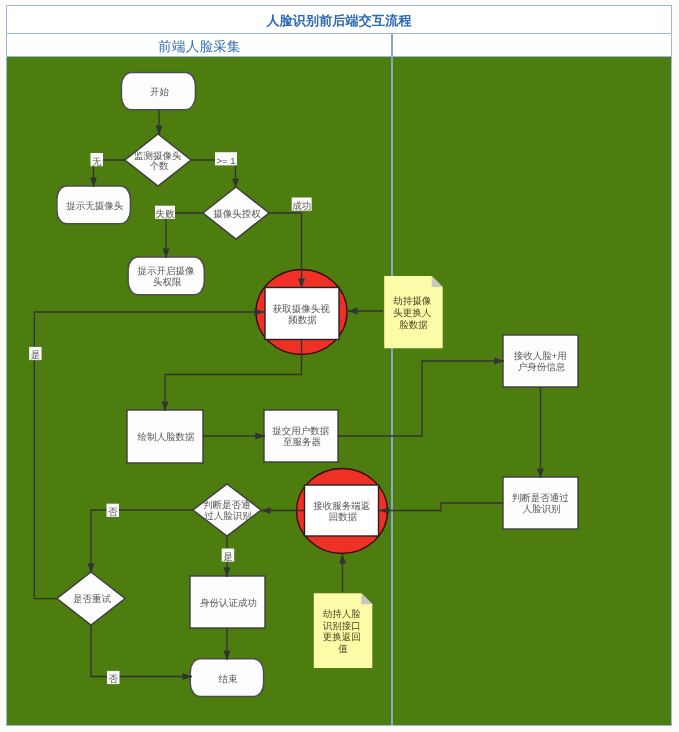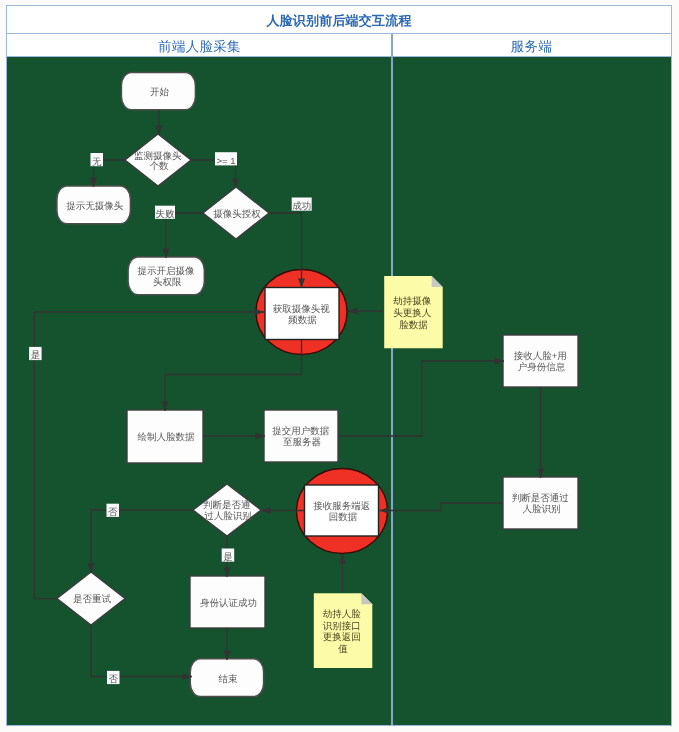--- a/index.html
+++ b/index.html
@@ -1,21 +1,21 @@
 <!DOCTYPE html>
 <html><head>
 <meta charset="utf-8">
 <title>flow</title>
 <style>
   html,body{margin:0;padding:0;}
   text,#titletext,.lanelabel{will-change:opacity;-webkit-font-smoothing:antialiased;}
   body{width:679px;height:732px;overflow:hidden;background:#fcfbfa;
        font-family:"Liberation Sans",sans-serif;}
   #frame{position:absolute;left:6px;top:5px;width:666px;height:721px;box-sizing:border-box;
-         border:1.5px solid #9cb8dd;background:#14532d;}
+         border:1.5px solid #9cb8dd;background:#4d7c0f;}
   #titlebar{position:absolute;left:0;top:0;width:100%;height:28px;box-sizing:border-box;
             border-bottom:1.5px solid #9cb8dd;background:#ffffff;}
   #titletext{width:100%;height:28px;line-height:30px;text-align:center;
              font-size:13px;font-weight:bold;color:#2a68b4;letter-spacing:0.2px;}
   #laneheader{position:absolute;left:0;top:28px;width:100%;height:23px;box-sizing:border-box;
               border-bottom:1.5px solid #9cb8dd;background:#ffffff;}
   .lanelabel{position:absolute;top:0;height:23px;line-height:25px;text-align:center;
              font-size:13.5px;font-weight:normal;color:#2a68b4;letter-spacing:0.3px;}
   #lane0{left:0;width:385px;}
   #lane1{left:385px;width:279px;}
@@ -28,21 +28,20 @@
 </style>
 </head>
 <body>
 
 <div id="frame">
   <div id="titlebar">
     <div id="titletext">人脸识别前后端交互流程</div>
   </div>
   <div id="laneheader">
     <div class="lanelabel" id="lane0">前端人脸采集</div>
-    <div class="lanelabel" id="lane1">服务端</div>
   </div>
   <div id="divider"></div>
 </div>
 
 <svg id="chart" viewBox="0 0 679 732">
   <defs>
     <marker id="ah" markerWidth="11" markerHeight="8" refX="9.8" refY="4" orient="auto" markerUnits="userSpaceOnUse">
       <path d="M0.2,0.5 L9.9,4 L0.2,7.5 Z" fill="#333333"></path>
     </marker>
   </defs>

